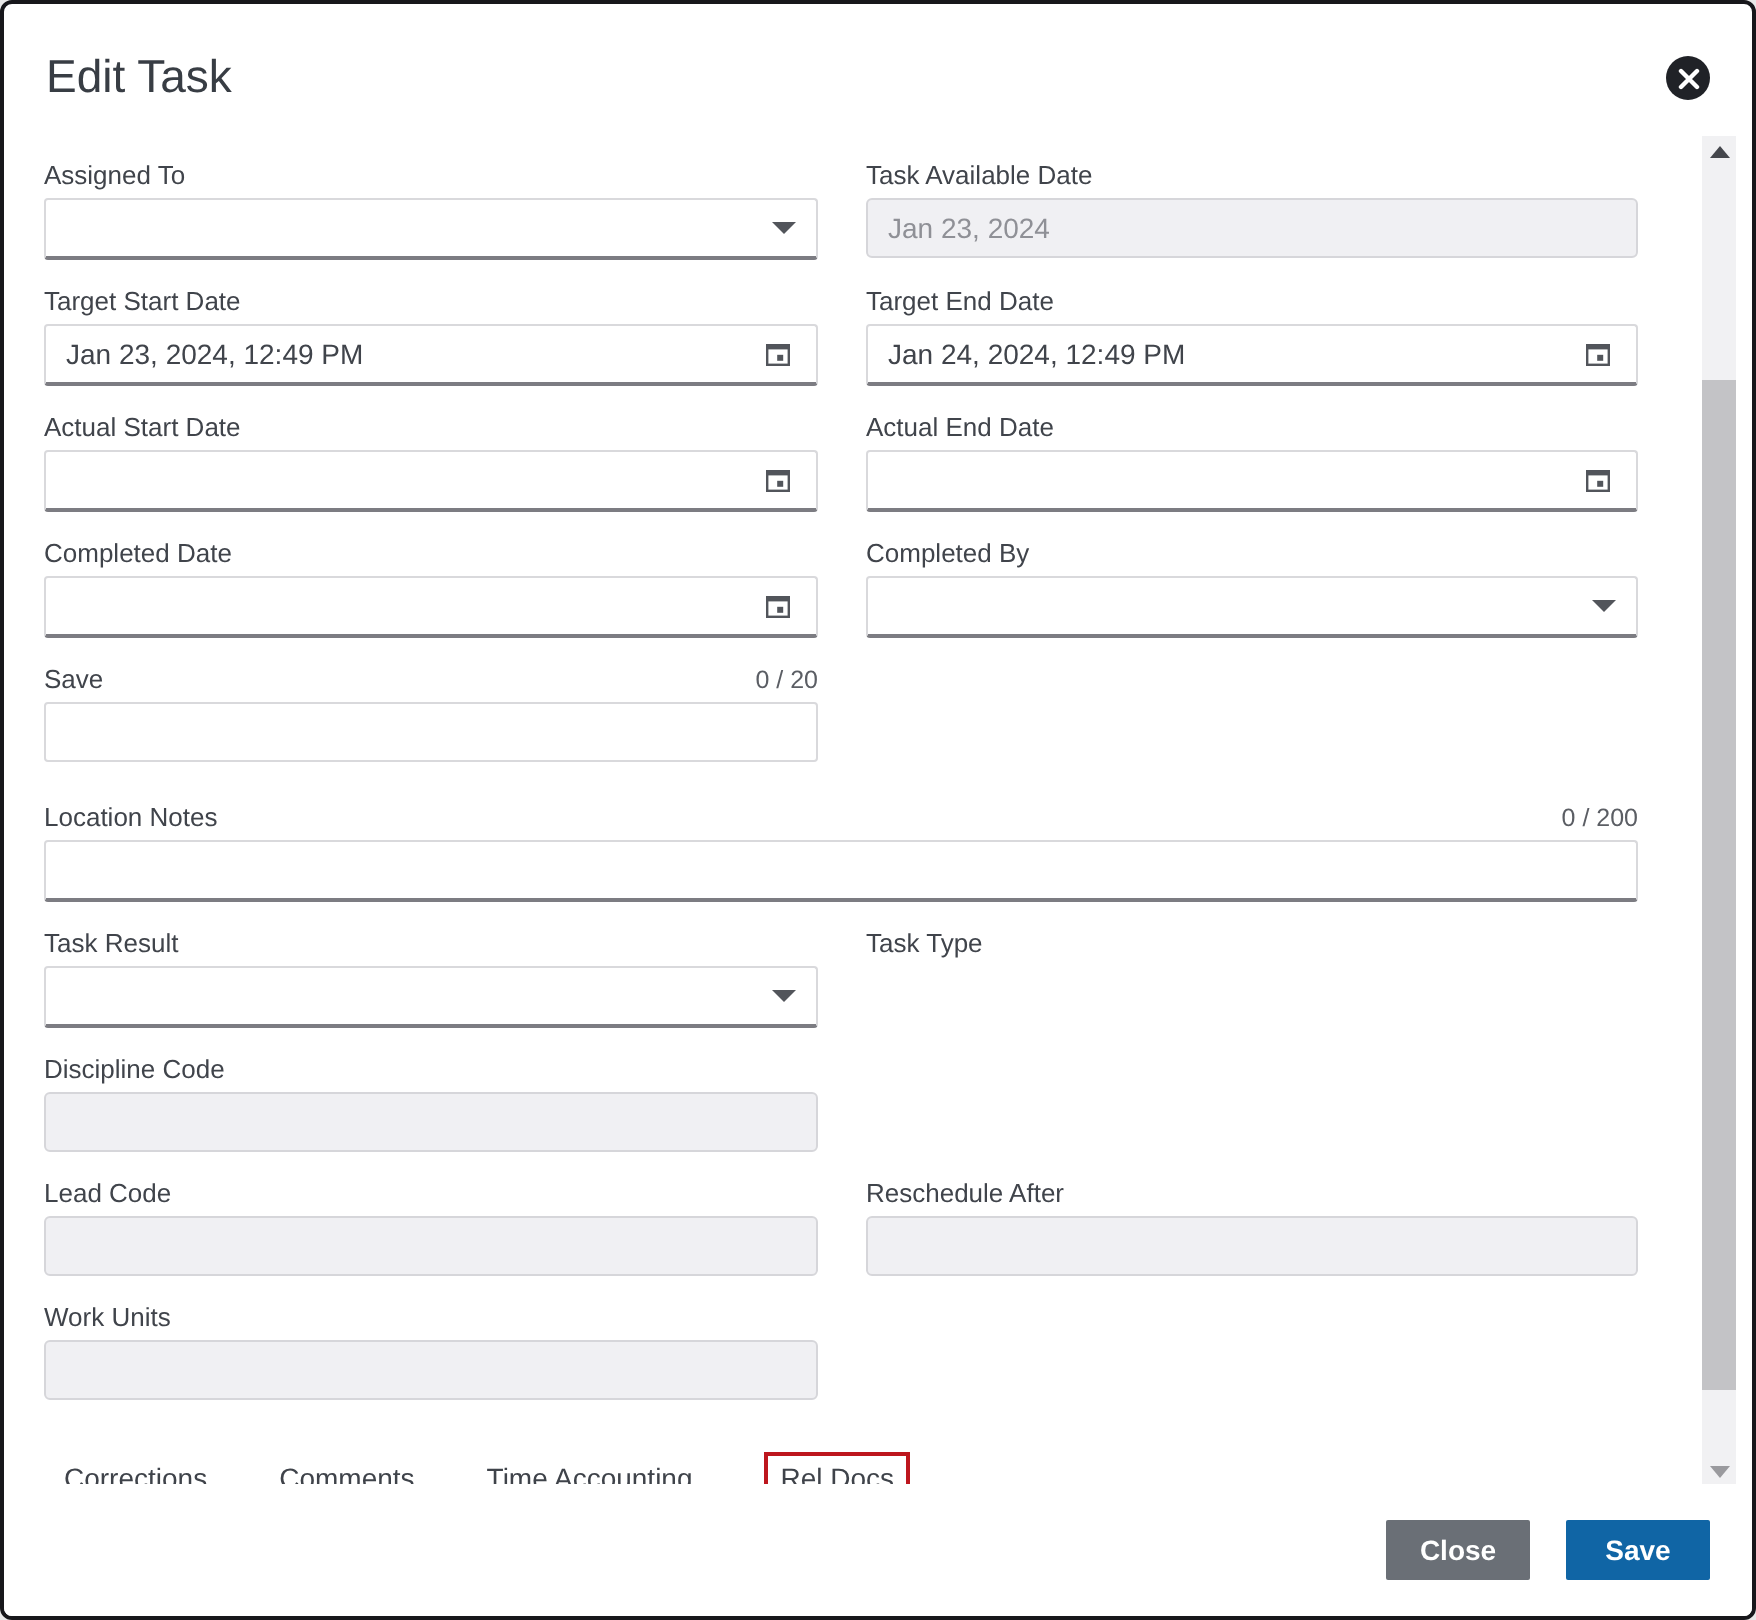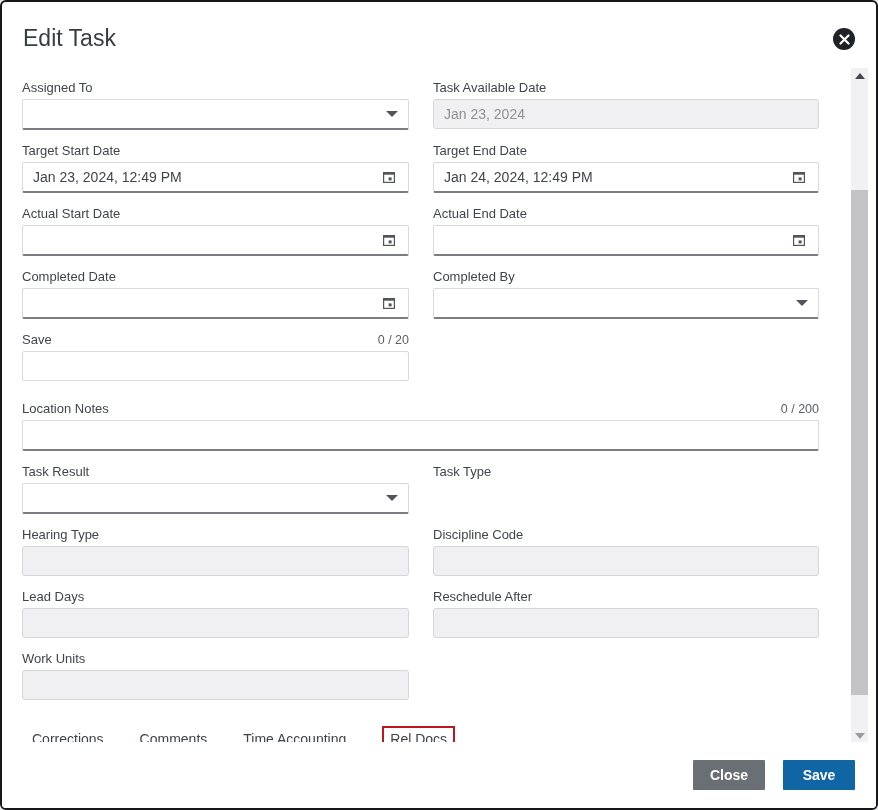--- a/index.html
+++ b/index.html
@@ -299,40 +299,32 @@
       <div class="field">
         <div class="label-row">
             <span class="field-label">Task Type</span>
           </div>
       </div>
     </div>
 
     <div class="form-row">
       <div class="field">
         <div class="label-row">
-            <span class="field-label">Hearing Type</span>
+            <span class="field-label">Discipline Code</span>
           </div>
         <div class="input-box disabled">
           <input type="text" disabled="" value="" style="">
         </div>
       </div>
-      <div class="field">
-        <div class="label-row">
-            <span class="field-label">Discipline Code</span>
-          </div>
-        <div class="input-box disabled">
-          <input type="text" disabled="" value="" style="">
-        </div>
-      </div>
-    </div>
-
-    <div class="form-row">
-      <div class="field">
-        <div class="label-row">
-            <span class="field-label">Lead Days</span>
+    </div>
+
+    <div class="form-row">
+      <div class="field">
+        <div class="label-row">
+            <span class="field-label">Lead Code</span>
           </div>
         <div class="input-box disabled">
           <input type="text" disabled="" value="" style="">
         </div>
       </div>
       <div class="field">
         <div class="label-row">
             <span class="field-label">Reschedule After</span>
           </div>
         <div class="input-box disabled">

